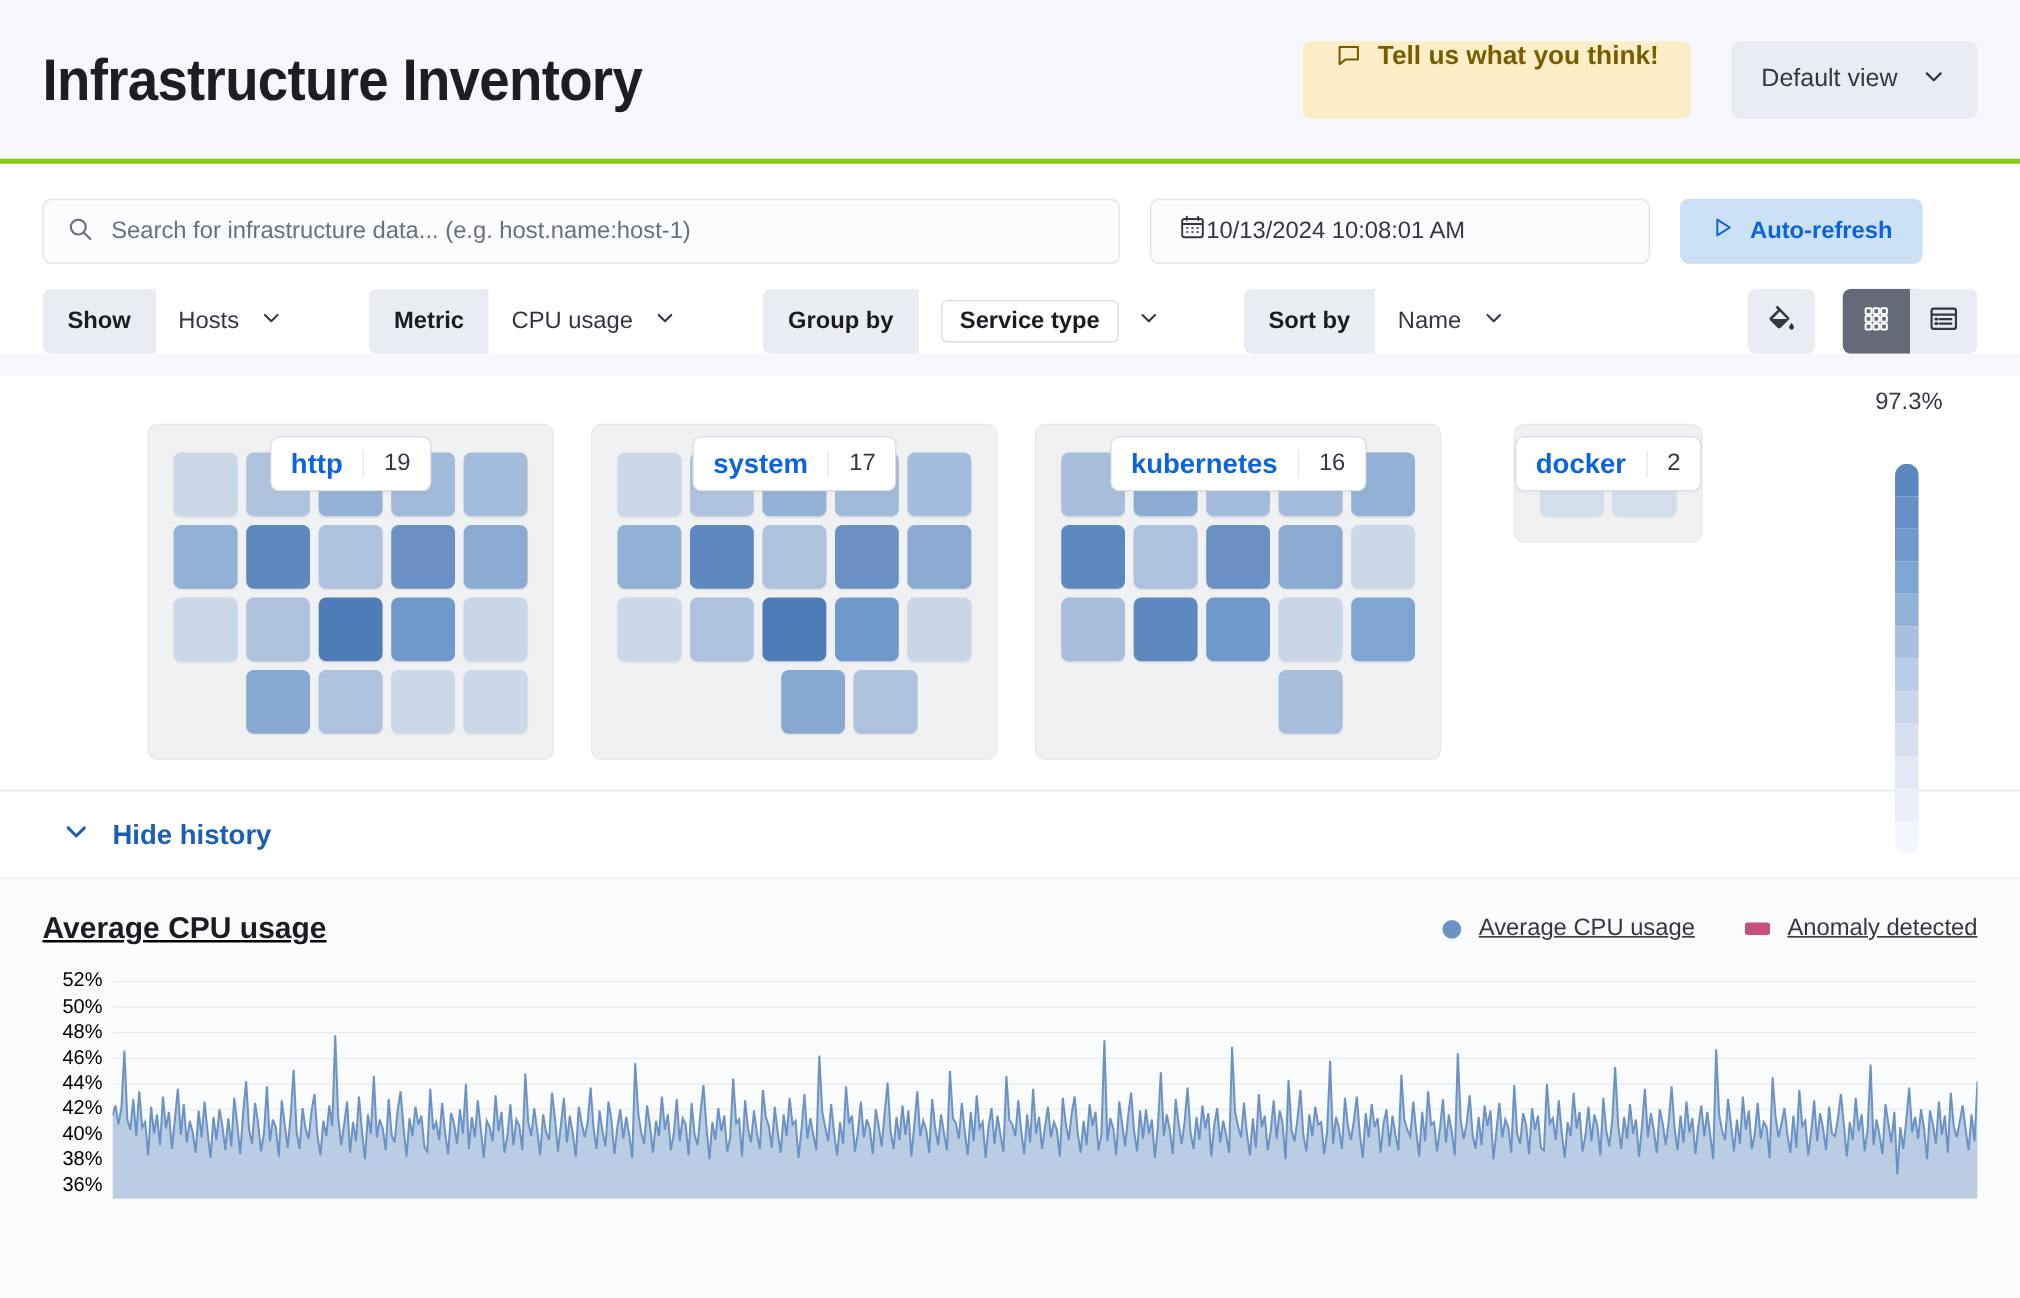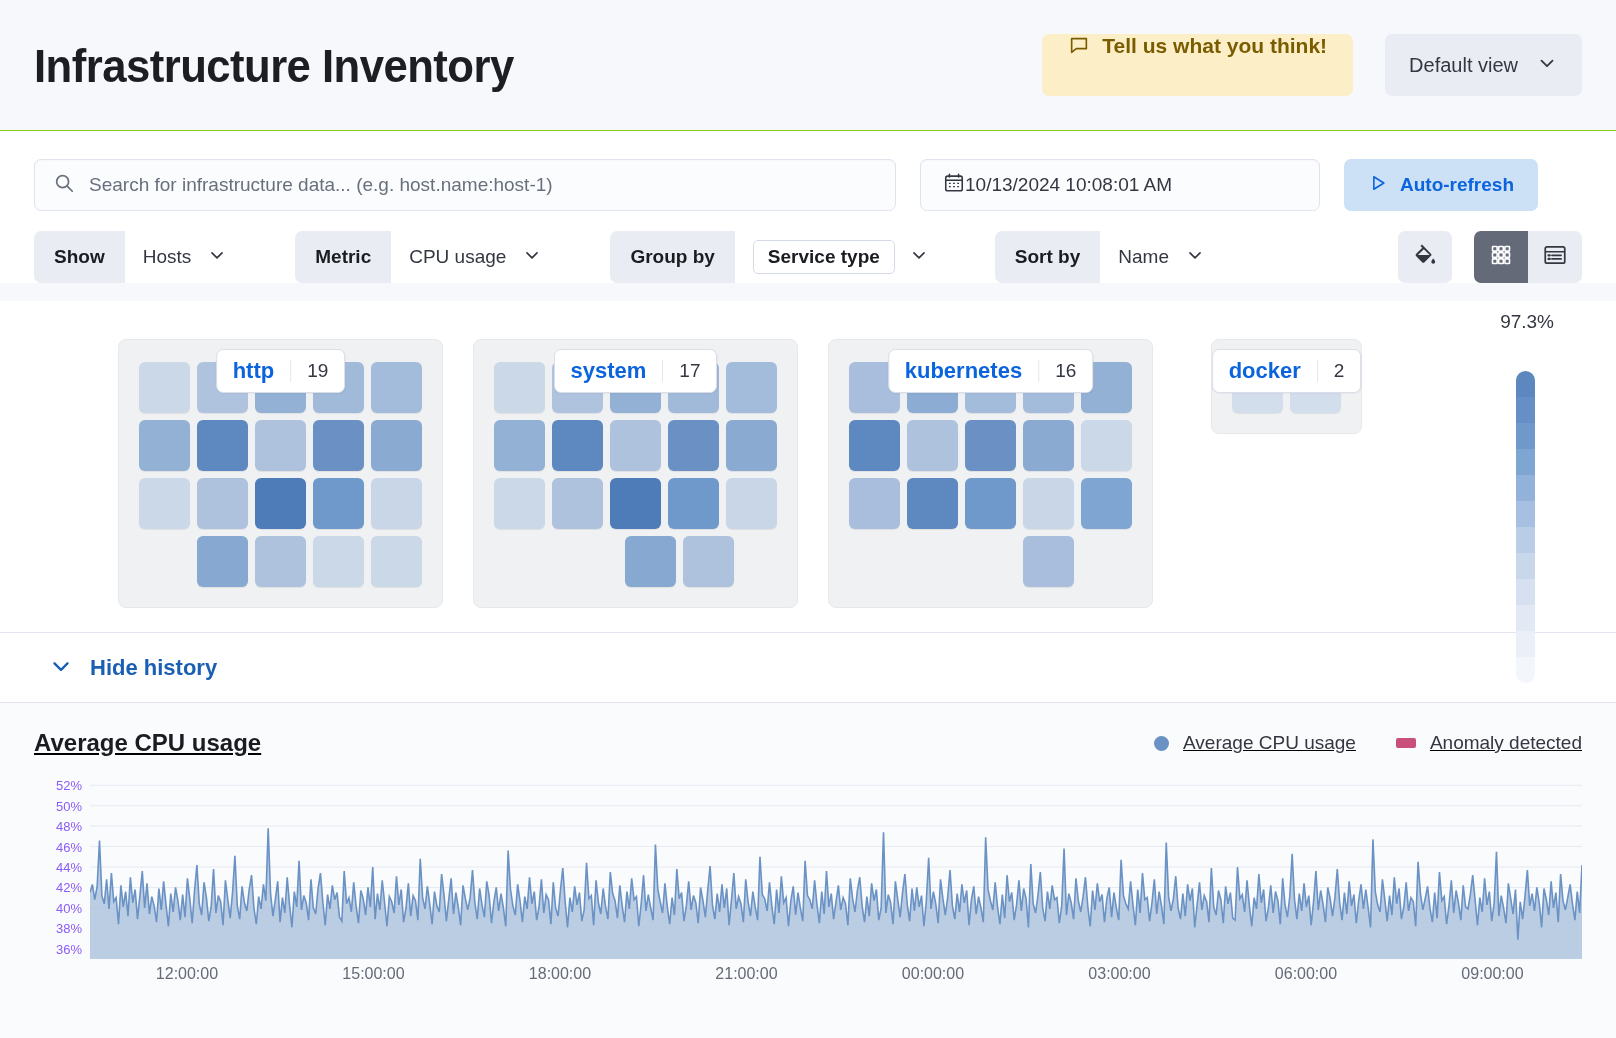--- a/index.html
+++ b/index.html
@@ -10,21 +10,21 @@
     font-family: "Liberation Sans", sans-serif;
     -webkit-font-smoothing: antialiased;
     overflow: hidden;
   }
   .app { width: 1616px; height: 1038px; position: relative; background: #F7F8FC; }
 
   
   .page-header {
     height: 131px; width: 100%;
     background: #F7F8FC;
-    border-bottom: 1px solid #84cc16;
+    border-bottom: 4px solid #84cc16;
     display: flex; align-items: center;
     padding: 0 34px 0 34px;
     position: relative;
   }
   .page-title {
     font-size: 47px; font-weight: 700; color: #1D1E24;
     letter-spacing: -0.6px; line-height: 1;
     font-family: "Liberation Sans", sans-serif;
     transform: scaleX(0.93); transform-origin: left center;
   }
@@ -159,21 +159,21 @@
   .chart-head { display: flex; align-items: center; text-decoration: underline; }
   .chart-title { font-size: 24px; font-weight: 700; color: #1A1C21; }
   .chart-legend { margin-left: auto; display: flex; align-items: center; gap: 40px; }
   .legend-item { display: flex; align-items: center; gap: 14px; font-size: 19px; color: #343741; }
   .lg-dot { width: 15px; height: 15px; border-radius: 50%; background: #6A92C4; }
   .lg-rect { width: 20px; height: 10px; border-radius: 2px; background: #C8507A; }
 
   .plot-wrap { display: flex; margin-top: 18px; }
   .y-axis { width: 56px; display: flex; flex-direction: column; align-items: flex-end;
             padding-right: 8px; position: relative; height: 184px; }
-  .y-tick { position: absolute; right: 8px; font-size: 13px; color: #8b5cf6; transform: translateY(-50%); }
+  .y-tick { position: absolute; right: 8px; font-size: 16px; color: #000000; transform: translateY(-50%); }
   .plot { position: relative; flex: 1; height: 184px; }
   .x-axis { display: flex; position: relative; height: 30px; margin-left: 56px; }
   .x-tick { position: absolute; font-size: 16px; color: #646A77; transform: translateX(-50%); top: 6px; }
 </style>
 </head>
 <body>
 
 <div class="app">
 
   <div class="page-header">
@@ -498,24 +498,14 @@
             <line x1="0" y1="71.6" x2="1440" y2="71.6" stroke="#E6EAF1" stroke-width="1"></line>
             <line x1="0" y1="92.0" x2="1440" y2="92.0" stroke="#E6EAF1" stroke-width="1"></line>
             <line x1="0" y1="112.4" x2="1440" y2="112.4" stroke="#E6EAF1" stroke-width="1"></line>
             <line x1="0" y1="132.9" x2="1440" y2="132.9" stroke="#E6EAF1" stroke-width="1"></line>
             <line x1="0" y1="153.3" x2="1440" y2="153.3" stroke="#E6EAF1" stroke-width="1"></line>
             <line x1="0" y1="173.8" x2="1440" y2="173.8" stroke="#E6EAF1" stroke-width="1"></line>
             <path d="M0.00 117.56 L2.29 109.38 L4.59 124.71 L6.88 111.42 L9.17 65.42 L11.46 120.62 L13.76 128.80 L16.05 104.27 L18.34 133.91 L20.64 98.13 L22.93 126.76 L25.22 122.67 L27.52 149.24 L29.81 110.40 L32.10 131.87 L34.39 116.53 L36.69 141.07 L38.98 102.22 L41.27 127.78 L43.57 114.49 L45.86 144.13 L48.15 120.62 L50.45 96.09 L52.74 132.89 L55.03 108.36 L57.32 139.02 L59.62 121.64 L61.91 130.84 L64.20 147.20 L66.50 113.47 L68.79 134.93 L71.08 106.31 L73.38 129.82 L75.67 151.29 L77.96 118.58 L80.25 136.98 L82.55 112.44 L84.84 125.73 L87.13 145.16 L89.43 119.60 L91.72 142.09 L94.01 103.24 L96.31 123.69 L98.60 148.22 L100.89 115.51 L103.18 89.96 L105.48 128.80 L107.77 140.04 L110.06 107.33 L112.36 122.67 L114.65 146.18 L116.94 131.87 L119.24 94.04 L121.53 138.00 L123.82 120.62 L126.11 126.76 L128.41 150.27 L130.70 105.29 L132.99 124.71 L135.29 143.11 L137.58 117.56 L139.87 80.76 L142.17 130.84 L144.46 144.13 L146.75 111.42 L149.04 127.78 L151.34 135.96 L153.63 114.49 L155.92 100.18 L158.22 132.89 L160.51 149.24 L162.80 121.64 L165.10 133.91 L167.39 109.38 L169.68 125.73 L171.97 53.16 L174.27 118.58 L176.56 141.07 L178.85 124.71 L181.15 106.31 L183.44 147.20 L185.73 122.67 L188.03 138.00 L190.32 102.22 L192.61 129.82 L194.90 152.31 L197.20 116.53 L199.49 131.87 L201.78 85.87 L204.08 134.93 L206.37 120.62 L208.66 127.78 L210.96 145.16 L213.25 104.27 L215.54 132.89 L217.83 139.02 L220.13 113.47 L222.42 98.13 L224.71 126.76 L227.01 150.27 L229.30 119.60 L231.59 133.91 L233.89 110.40 L236.18 124.71 L238.47 117.56 L240.76 142.09 L243.06 146.18 L245.35 96.09 L247.64 128.80 L249.94 122.67 L252.23 136.98 L254.52 107.33 L256.82 130.84 L259.11 148.22 L261.40 115.51 L263.69 123.69 L265.99 140.04 L268.28 112.44 L270.57 131.87 L272.87 92.00 L275.16 144.13 L277.45 118.58 L279.75 134.93 L282.04 105.29 L284.33 127.78 L286.62 151.29 L288.92 121.64 L291.21 126.76 L293.50 138.00 L295.80 101.20 L298.09 129.82 L300.38 114.49 L302.68 147.20 L304.97 132.89 L307.26 108.36 L309.55 141.07 L311.85 120.62 L314.14 125.73 L316.43 145.16 L318.73 83.82 L321.02 122.67 L323.31 133.91 L325.61 111.42 L327.90 128.80 L330.19 149.24 L332.48 116.53 L334.78 130.84 L337.07 136.98 L339.36 99.16 L341.66 119.60 L343.95 146.18 L346.24 124.71 L348.54 103.24 L350.83 139.02 L353.12 117.56 L355.41 131.87 L357.71 150.27 L360.00 110.40 L362.29 123.69 L364.59 134.93 L366.88 122.67 L369.17 95.07 L371.46 127.78 L373.76 144.13 L376.05 113.47 L378.34 129.82 L380.64 142.09 L382.93 106.31 L385.22 120.62 L387.52 148.22 L389.81 126.76 L392.10 112.44 L394.39 135.96 L396.69 118.58 L398.98 132.89 L401.27 151.29 L403.57 75.64 L405.86 114.49 L408.15 130.84 L410.45 140.04 L412.74 109.38 L415.03 125.73 L417.32 147.20 L419.62 121.64 L421.91 133.91 L424.20 102.22 L426.50 128.80 L428.79 116.53 L431.08 145.16 L433.38 131.87 L435.67 104.27 L437.96 138.00 L440.25 119.60 L442.55 124.71 L444.84 149.24 L447.13 107.33 L449.43 132.89 L451.72 141.07 L454.01 115.51 L456.31 93.02 L458.60 126.76 L460.89 152.31 L463.18 122.67 L465.48 136.98 L467.77 111.42 L470.06 129.82 L472.36 117.56 L474.65 146.18 L476.94 134.93 L479.24 87.91 L481.53 123.69 L483.82 120.62 L486.11 150.27 L488.41 105.29 L490.70 127.78 L492.99 139.02 L495.29 113.47 L497.58 131.87 L499.87 144.13 L502.17 97.11 L504.46 118.58 L506.75 125.73 L509.04 143.11 L511.34 110.40 L513.63 130.84 L515.92 147.20 L518.22 116.53 L520.51 133.91 L522.80 103.24 L525.10 124.71 L527.39 121.64 L529.68 151.29 L531.97 128.80 L534.27 100.18 L536.56 135.96 L538.85 119.60 L541.15 132.89 L543.44 145.16 L545.73 69.51 L548.03 114.49 L550.32 126.76 L552.61 138.00 L554.90 108.36 L557.20 131.87 L559.49 149.24 L561.78 122.67 L564.08 140.04 L566.37 94.04 L568.66 123.69 L570.96 117.56 L573.25 146.18 L575.54 130.84 L577.83 106.31 L580.13 134.93 L582.42 120.62 L584.71 127.78 L587.01 148.22 L589.30 112.44 L591.59 125.73 L593.89 142.09 L596.18 115.51 L598.47 90.98 L600.76 129.82 L603.06 144.13 L605.35 118.58 L607.64 136.98 L609.94 109.38 L612.23 132.89 L614.52 113.47 L616.82 150.27 L619.11 124.71 L621.40 98.13 L623.69 133.91 L625.99 121.64 L628.28 128.80 L630.57 147.20 L632.87 104.27 L635.16 126.76 L637.45 141.07 L639.75 116.53 L642.04 131.87 L644.33 145.16 L646.62 81.78 L648.92 119.60 L651.21 123.69 L653.50 135.96 L655.80 107.33 L658.09 130.84 L660.38 149.24 L662.68 114.49 L664.97 138.00 L667.26 101.20 L669.55 127.78 L671.85 122.67 L674.14 151.29 L676.43 125.73 L678.73 111.42 L681.02 140.04 L683.31 117.56 L685.61 132.89 L687.90 146.18 L690.19 85.87 L692.48 120.62 L694.78 124.71 L697.07 133.91 L699.36 105.29 L701.66 129.82 L703.95 148.22 L706.24 116.53 L708.54 139.02 L710.83 96.09 L713.12 131.87 L715.41 118.58 L717.71 144.13 L720.00 126.76 L722.29 110.40 L724.59 134.93 L726.88 122.67 L729.17 128.80 L731.46 150.27 L733.76 103.24 L736.05 123.69 L738.34 136.98 L740.64 115.51 L742.93 102.22 L745.22 130.84 L747.52 147.20 L749.81 121.64 L752.10 141.07 L754.39 108.36 L756.69 125.73 L758.98 114.49 L761.27 145.16 L763.57 132.89 L765.86 57.24 L768.15 138.00 L770.45 119.60 L772.74 127.78 L775.03 149.24 L777.32 106.31 L779.62 124.71 L781.91 142.09 L784.20 117.56 L786.50 99.16 L788.79 129.82 L791.08 146.18 L793.38 113.47 L795.67 135.96 L797.96 112.44 L800.25 131.87 L802.55 120.62 L804.84 151.29 L807.13 126.76 L809.43 82.80 L811.72 133.91 L814.01 116.53 L816.31 128.80 L818.60 148.22 L820.89 104.27 L823.18 123.69 L825.48 140.04 L827.77 122.67 L830.06 95.07 L832.36 130.84 L834.65 144.13 L836.94 118.58 L839.24 136.98 L841.53 109.38 L843.82 127.78 L846.11 115.51 L848.41 150.27 L850.70 124.71 L852.99 111.42 L855.29 139.02 L857.58 121.64 L859.87 132.89 L862.17 147.20 L864.46 62.36 L866.75 114.49 L869.04 125.73 L871.34 134.93 L873.63 107.33 L875.92 131.87 L878.22 149.24 L880.51 119.60 L882.80 143.11 L885.10 100.18 L887.39 126.76 L889.68 117.56 L891.97 145.16 L894.27 129.82 L896.56 105.29 L898.85 135.96 L901.15 113.47 L903.44 123.69 L905.73 152.31 L908.03 88.93 L910.32 128.80 L912.61 138.00 L914.90 120.62 L917.20 97.11 L919.49 132.89 L921.78 146.18 L924.08 116.53 L926.37 133.91 L928.66 110.40 L930.96 124.71 L933.25 122.67 L935.54 148.22 L937.83 130.84 L940.13 73.60 L942.42 140.04 L944.71 118.58 L947.01 127.78 L949.30 144.13 L951.59 103.24 L953.89 125.73 L956.18 136.98 L958.47 121.64 L960.76 102.22 L963.06 131.87 L965.35 151.29 L967.64 115.51 L969.94 134.93 L972.23 108.36 L974.52 126.76 L976.82 119.60 L979.11 147.20 L981.40 123.69 L983.69 112.44 L985.99 142.09 L988.28 117.56 L990.57 132.89 L992.87 145.16 L995.16 84.84 L997.45 120.62 L999.75 128.80 L1002.04 133.91 L1004.33 106.31 L1006.62 129.82 L1008.92 150.27 L1011.21 114.49 L1013.50 138.00 L1015.80 98.13 L1018.09 124.71 L1020.38 122.67 L1022.68 146.18 L1024.97 127.78 L1027.26 104.27 L1029.55 139.02 L1031.85 116.53 L1034.14 130.84 L1036.43 149.24 L1038.73 67.47 L1041.02 121.64 L1043.31 135.96 L1045.61 123.69 L1047.90 101.20 L1050.19 132.89 L1052.48 144.13 L1054.78 118.58 L1057.07 141.07 L1059.36 109.38 L1061.66 125.73 L1063.95 113.47 L1066.24 152.31 L1068.54 129.82 L1070.83 107.33 L1073.12 134.93 L1075.41 120.62 L1077.71 126.76 L1080.00 147.20 L1082.29 93.02 L1084.59 131.87 L1086.88 140.04 L1089.17 115.51 L1091.46 124.71 L1093.76 148.22 L1096.05 111.42 L1098.34 128.80 L1100.64 117.56 L1102.93 143.11 L1105.22 145.16 L1107.52 92.00 L1109.81 123.69 L1112.10 119.60 L1114.39 136.98 L1116.69 105.29 L1118.98 130.84 L1121.27 151.29 L1123.57 122.67 L1125.86 133.91 L1128.15 99.16 L1130.45 127.78 L1132.74 114.49 L1135.03 146.18 L1137.32 132.89 L1139.62 110.40 L1141.91 138.00 L1144.20 116.53 L1146.50 125.73 L1148.79 149.24 L1151.08 103.24 L1153.38 129.82 L1155.67 142.09 L1157.96 121.64 L1160.25 78.71 L1162.55 124.71 L1164.84 144.13 L1167.13 118.58 L1169.43 135.96 L1171.72 108.36 L1174.01 131.87 L1176.31 120.62 L1178.60 150.27 L1180.89 126.76 L1183.18 96.09 L1185.48 134.93 L1187.77 115.51 L1190.06 128.80 L1192.36 147.20 L1194.65 112.44 L1196.94 123.69 L1199.24 141.07 L1201.53 122.67 L1203.82 94.04 L1206.11 127.78 L1208.41 145.16 L1210.70 117.56 L1212.99 139.02 L1215.29 106.31 L1217.58 130.84 L1219.87 119.60 L1222.17 148.22 L1224.46 125.73 L1226.75 109.38 L1229.04 133.91 L1231.34 114.49 L1233.63 132.89 L1235.92 152.31 L1238.22 64.40 L1240.51 116.53 L1242.80 129.82 L1245.10 136.98 L1247.39 104.27 L1249.68 124.71 L1251.97 146.18 L1254.27 120.62 L1256.56 140.04 L1258.85 102.22 L1261.15 128.80 L1263.44 113.47 L1265.73 144.13 L1268.03 131.87 L1270.32 107.33 L1272.61 135.96 L1274.90 122.67 L1277.20 126.76 L1279.49 151.29 L1281.78 86.89 L1284.08 118.58 L1286.37 134.93 L1288.66 123.69 L1290.96 111.42 L1293.25 132.89 L1295.54 147.20 L1297.83 117.56 L1300.13 143.11 L1302.42 97.11 L1304.71 125.73 L1307.01 121.64 L1309.30 149.24 L1311.59 130.84 L1313.89 105.29 L1316.18 138.00 L1318.47 115.51 L1320.76 127.78 L1323.06 145.16 L1325.35 110.40 L1327.64 131.87 L1329.94 133.91 L1332.23 119.60 L1334.52 100.18 L1336.82 124.71 L1339.11 150.27 L1341.40 122.67 L1343.69 136.98 L1345.99 103.24 L1348.28 129.82 L1350.57 116.53 L1352.87 146.18 L1355.16 128.80 L1357.45 76.67 L1359.75 141.07 L1362.04 120.62 L1364.33 132.89 L1366.62 148.22 L1368.92 108.36 L1371.21 123.69 L1373.50 139.02 L1375.80 114.49 L1378.09 164.58 L1380.38 126.76 L1382.68 144.13 L1384.97 121.64 L1387.26 95.07 L1389.55 130.84 L1391.85 118.58 L1394.14 135.96 L1396.43 112.44 L1398.73 127.78 L1401.02 152.31 L1403.31 113.47 L1405.61 124.71 L1407.90 140.04 L1410.19 106.31 L1412.48 132.89 L1414.78 117.56 L1417.07 147.20 L1419.36 99.16 L1421.66 125.73 L1423.95 134.93 L1426.24 122.67 L1428.54 109.38 L1430.83 128.80 L1433.12 145.16 L1435.41 116.53 L1437.71 138.00 L1440.00 89.96 L1440 184 L0 184 Z" fill="#AFC4DE" fill-opacity="0.85"></path>
             <path d="M0.00 117.56 L2.29 109.38 L4.59 124.71 L6.88 111.42 L9.17 65.42 L11.46 120.62 L13.76 128.80 L16.05 104.27 L18.34 133.91 L20.64 98.13 L22.93 126.76 L25.22 122.67 L27.52 149.24 L29.81 110.40 L32.10 131.87 L34.39 116.53 L36.69 141.07 L38.98 102.22 L41.27 127.78 L43.57 114.49 L45.86 144.13 L48.15 120.62 L50.45 96.09 L52.74 132.89 L55.03 108.36 L57.32 139.02 L59.62 121.64 L61.91 130.84 L64.20 147.20 L66.50 113.47 L68.79 134.93 L71.08 106.31 L73.38 129.82 L75.67 151.29 L77.96 118.58 L80.25 136.98 L82.55 112.44 L84.84 125.73 L87.13 145.16 L89.43 119.60 L91.72 142.09 L94.01 103.24 L96.31 123.69 L98.60 148.22 L100.89 115.51 L103.18 89.96 L105.48 128.80 L107.77 140.04 L110.06 107.33 L112.36 122.67 L114.65 146.18 L116.94 131.87 L119.24 94.04 L121.53 138.00 L123.82 120.62 L126.11 126.76 L128.41 150.27 L130.70 105.29 L132.99 124.71 L135.29 143.11 L137.58 117.56 L139.87 80.76 L142.17 130.84 L144.46 144.13 L146.75 111.42 L149.04 127.78 L151.34 135.96 L153.63 114.49 L155.92 100.18 L158.22 132.89 L160.51 149.24 L162.80 121.64 L165.10 133.91 L167.39 109.38 L169.68 125.73 L171.97 53.16 L174.27 118.58 L176.56 141.07 L178.85 124.71 L181.15 106.31 L183.44 147.20 L185.73 122.67 L188.03 138.00 L190.32 102.22 L192.61 129.82 L194.90 152.31 L197.20 116.53 L199.49 131.87 L201.78 85.87 L204.08 134.93 L206.37 120.62 L208.66 127.78 L210.96 145.16 L213.25 104.27 L215.54 132.89 L217.83 139.02 L220.13 113.47 L222.42 98.13 L224.71 126.76 L227.01 150.27 L229.30 119.60 L231.59 133.91 L233.89 110.40 L236.18 124.71 L238.47 117.56 L240.76 142.09 L243.06 146.18 L245.35 96.09 L247.64 128.80 L249.94 122.67 L252.23 136.98 L254.52 107.33 L256.82 130.84 L259.11 148.22 L261.40 115.51 L263.69 123.69 L265.99 140.04 L268.28 112.44 L270.57 131.87 L272.87 92.00 L275.16 144.13 L277.45 118.58 L279.75 134.93 L282.04 105.29 L284.33 127.78 L286.62 151.29 L288.92 121.64 L291.21 126.76 L293.50 138.00 L295.80 101.20 L298.09 129.82 L300.38 114.49 L302.68 147.20 L304.97 132.89 L307.26 108.36 L309.55 141.07 L311.85 120.62 L314.14 125.73 L316.43 145.16 L318.73 83.82 L321.02 122.67 L323.31 133.91 L325.61 111.42 L327.90 128.80 L330.19 149.24 L332.48 116.53 L334.78 130.84 L337.07 136.98 L339.36 99.16 L341.66 119.60 L343.95 146.18 L346.24 124.71 L348.54 103.24 L350.83 139.02 L353.12 117.56 L355.41 131.87 L357.71 150.27 L360.00 110.40 L362.29 123.69 L364.59 134.93 L366.88 122.67 L369.17 95.07 L371.46 127.78 L373.76 144.13 L376.05 113.47 L378.34 129.82 L380.64 142.09 L382.93 106.31 L385.22 120.62 L387.52 148.22 L389.81 126.76 L392.10 112.44 L394.39 135.96 L396.69 118.58 L398.98 132.89 L401.27 151.29 L403.57 75.64 L405.86 114.49 L408.15 130.84 L410.45 140.04 L412.74 109.38 L415.03 125.73 L417.32 147.20 L419.62 121.64 L421.91 133.91 L424.20 102.22 L426.50 128.80 L428.79 116.53 L431.08 145.16 L433.38 131.87 L435.67 104.27 L437.96 138.00 L440.25 119.60 L442.55 124.71 L444.84 149.24 L447.13 107.33 L449.43 132.89 L451.72 141.07 L454.01 115.51 L456.31 93.02 L458.60 126.76 L460.89 152.31 L463.18 122.67 L465.48 136.98 L467.77 111.42 L470.06 129.82 L472.36 117.56 L474.65 146.18 L476.94 134.93 L479.24 87.91 L481.53 123.69 L483.82 120.62 L486.11 150.27 L488.41 105.29 L490.70 127.78 L492.99 139.02 L495.29 113.47 L497.58 131.87 L499.87 144.13 L502.17 97.11 L504.46 118.58 L506.75 125.73 L509.04 143.11 L511.34 110.40 L513.63 130.84 L515.92 147.20 L518.22 116.53 L520.51 133.91 L522.80 103.24 L525.10 124.71 L527.39 121.64 L529.68 151.29 L531.97 128.80 L534.27 100.18 L536.56 135.96 L538.85 119.60 L541.15 132.89 L543.44 145.16 L545.73 69.51 L548.03 114.49 L550.32 126.76 L552.61 138.00 L554.90 108.36 L557.20 131.87 L559.49 149.24 L561.78 122.67 L564.08 140.04 L566.37 94.04 L568.66 123.69 L570.96 117.56 L573.25 146.18 L575.54 130.84 L577.83 106.31 L580.13 134.93 L582.42 120.62 L584.71 127.78 L587.01 148.22 L589.30 112.44 L591.59 125.73 L593.89 142.09 L596.18 115.51 L598.47 90.98 L600.76 129.82 L603.06 144.13 L605.35 118.58 L607.64 136.98 L609.94 109.38 L612.23 132.89 L614.52 113.47 L616.82 150.27 L619.11 124.71 L621.40 98.13 L623.69 133.91 L625.99 121.64 L628.28 128.80 L630.57 147.20 L632.87 104.27 L635.16 126.76 L637.45 141.07 L639.75 116.53 L642.04 131.87 L644.33 145.16 L646.62 81.78 L648.92 119.60 L651.21 123.69 L653.50 135.96 L655.80 107.33 L658.09 130.84 L660.38 149.24 L662.68 114.49 L664.97 138.00 L667.26 101.20 L669.55 127.78 L671.85 122.67 L674.14 151.29 L676.43 125.73 L678.73 111.42 L681.02 140.04 L683.31 117.56 L685.61 132.89 L687.90 146.18 L690.19 85.87 L692.48 120.62 L694.78 124.71 L697.07 133.91 L699.36 105.29 L701.66 129.82 L703.95 148.22 L706.24 116.53 L708.54 139.02 L710.83 96.09 L713.12 131.87 L715.41 118.58 L717.71 144.13 L720.00 126.76 L722.29 110.40 L724.59 134.93 L726.88 122.67 L729.17 128.80 L731.46 150.27 L733.76 103.24 L736.05 123.69 L738.34 136.98 L740.64 115.51 L742.93 102.22 L745.22 130.84 L747.52 147.20 L749.81 121.64 L752.10 141.07 L754.39 108.36 L756.69 125.73 L758.98 114.49 L761.27 145.16 L763.57 132.89 L765.86 57.24 L768.15 138.00 L770.45 119.60 L772.74 127.78 L775.03 149.24 L777.32 106.31 L779.62 124.71 L781.91 142.09 L784.20 117.56 L786.50 99.16 L788.79 129.82 L791.08 146.18 L793.38 113.47 L795.67 135.96 L797.96 112.44 L800.25 131.87 L802.55 120.62 L804.84 151.29 L807.13 126.76 L809.43 82.80 L811.72 133.91 L814.01 116.53 L816.31 128.80 L818.60 148.22 L820.89 104.27 L823.18 123.69 L825.48 140.04 L827.77 122.67 L830.06 95.07 L832.36 130.84 L834.65 144.13 L836.94 118.58 L839.24 136.98 L841.53 109.38 L843.82 127.78 L846.11 115.51 L848.41 150.27 L850.70 124.71 L852.99 111.42 L855.29 139.02 L857.58 121.64 L859.87 132.89 L862.17 147.20 L864.46 62.36 L866.75 114.49 L869.04 125.73 L871.34 134.93 L873.63 107.33 L875.92 131.87 L878.22 149.24 L880.51 119.60 L882.80 143.11 L885.10 100.18 L887.39 126.76 L889.68 117.56 L891.97 145.16 L894.27 129.82 L896.56 105.29 L898.85 135.96 L901.15 113.47 L903.44 123.69 L905.73 152.31 L908.03 88.93 L910.32 128.80 L912.61 138.00 L914.90 120.62 L917.20 97.11 L919.49 132.89 L921.78 146.18 L924.08 116.53 L926.37 133.91 L928.66 110.40 L930.96 124.71 L933.25 122.67 L935.54 148.22 L937.83 130.84 L940.13 73.60 L942.42 140.04 L944.71 118.58 L947.01 127.78 L949.30 144.13 L951.59 103.24 L953.89 125.73 L956.18 136.98 L958.47 121.64 L960.76 102.22 L963.06 131.87 L965.35 151.29 L967.64 115.51 L969.94 134.93 L972.23 108.36 L974.52 126.76 L976.82 119.60 L979.11 147.20 L981.40 123.69 L983.69 112.44 L985.99 142.09 L988.28 117.56 L990.57 132.89 L992.87 145.16 L995.16 84.84 L997.45 120.62 L999.75 128.80 L1002.04 133.91 L1004.33 106.31 L1006.62 129.82 L1008.92 150.27 L1011.21 114.49 L1013.50 138.00 L1015.80 98.13 L1018.09 124.71 L1020.38 122.67 L1022.68 146.18 L1024.97 127.78 L1027.26 104.27 L1029.55 139.02 L1031.85 116.53 L1034.14 130.84 L1036.43 149.24 L1038.73 67.47 L1041.02 121.64 L1043.31 135.96 L1045.61 123.69 L1047.90 101.20 L1050.19 132.89 L1052.48 144.13 L1054.78 118.58 L1057.07 141.07 L1059.36 109.38 L1061.66 125.73 L1063.95 113.47 L1066.24 152.31 L1068.54 129.82 L1070.83 107.33 L1073.12 134.93 L1075.41 120.62 L1077.71 126.76 L1080.00 147.20 L1082.29 93.02 L1084.59 131.87 L1086.88 140.04 L1089.17 115.51 L1091.46 124.71 L1093.76 148.22 L1096.05 111.42 L1098.34 128.80 L1100.64 117.56 L1102.93 143.11 L1105.22 145.16 L1107.52 92.00 L1109.81 123.69 L1112.10 119.60 L1114.39 136.98 L1116.69 105.29 L1118.98 130.84 L1121.27 151.29 L1123.57 122.67 L1125.86 133.91 L1128.15 99.16 L1130.45 127.78 L1132.74 114.49 L1135.03 146.18 L1137.32 132.89 L1139.62 110.40 L1141.91 138.00 L1144.20 116.53 L1146.50 125.73 L1148.79 149.24 L1151.08 103.24 L1153.38 129.82 L1155.67 142.09 L1157.96 121.64 L1160.25 78.71 L1162.55 124.71 L1164.84 144.13 L1167.13 118.58 L1169.43 135.96 L1171.72 108.36 L1174.01 131.87 L1176.31 120.62 L1178.60 150.27 L1180.89 126.76 L1183.18 96.09 L1185.48 134.93 L1187.77 115.51 L1190.06 128.80 L1192.36 147.20 L1194.65 112.44 L1196.94 123.69 L1199.24 141.07 L1201.53 122.67 L1203.82 94.04 L1206.11 127.78 L1208.41 145.16 L1210.70 117.56 L1212.99 139.02 L1215.29 106.31 L1217.58 130.84 L1219.87 119.60 L1222.17 148.22 L1224.46 125.73 L1226.75 109.38 L1229.04 133.91 L1231.34 114.49 L1233.63 132.89 L1235.92 152.31 L1238.22 64.40 L1240.51 116.53 L1242.80 129.82 L1245.10 136.98 L1247.39 104.27 L1249.68 124.71 L1251.97 146.18 L1254.27 120.62 L1256.56 140.04 L1258.85 102.22 L1261.15 128.80 L1263.44 113.47 L1265.73 144.13 L1268.03 131.87 L1270.32 107.33 L1272.61 135.96 L1274.90 122.67 L1277.20 126.76 L1279.49 151.29 L1281.78 86.89 L1284.08 118.58 L1286.37 134.93 L1288.66 123.69 L1290.96 111.42 L1293.25 132.89 L1295.54 147.20 L1297.83 117.56 L1300.13 143.11 L1302.42 97.11 L1304.71 125.73 L1307.01 121.64 L1309.30 149.24 L1311.59 130.84 L1313.89 105.29 L1316.18 138.00 L1318.47 115.51 L1320.76 127.78 L1323.06 145.16 L1325.35 110.40 L1327.64 131.87 L1329.94 133.91 L1332.23 119.60 L1334.52 100.18 L1336.82 124.71 L1339.11 150.27 L1341.40 122.67 L1343.69 136.98 L1345.99 103.24 L1348.28 129.82 L1350.57 116.53 L1352.87 146.18 L1355.16 128.80 L1357.45 76.67 L1359.75 141.07 L1362.04 120.62 L1364.33 132.89 L1366.62 148.22 L1368.92 108.36 L1371.21 123.69 L1373.50 139.02 L1375.80 114.49 L1378.09 164.58 L1380.38 126.76 L1382.68 144.13 L1384.97 121.64 L1387.26 95.07 L1389.55 130.84 L1391.85 118.58 L1394.14 135.96 L1396.43 112.44 L1398.73 127.78 L1401.02 152.31 L1403.31 113.47 L1405.61 124.71 L1407.90 140.04 L1410.19 106.31 L1412.48 132.89 L1414.78 117.56 L1417.07 147.20 L1419.36 99.16 L1421.66 125.73 L1423.95 134.93 L1426.24 122.67 L1428.54 109.38 L1430.83 128.80 L1433.12 145.16 L1435.41 116.53 L1437.71 138.00 L1440.00 89.96 " fill="none" stroke="#6A92C4" stroke-width="1.6" vector-effect="non-scaling-stroke"></path>
           </svg></div>
     </div>
-    <div class="x-axis" id="x-axis">
-        <div class="x-tick" style="left: 6.5%;">12:00:00</div>
-        <div class="x-tick" style="left: 19%;">15:00:00</div>
-        <div class="x-tick" style="left: 31.5%;">18:00:00</div>
-        <div class="x-tick" style="left: 44%;">21:00:00</div>
-        <div class="x-tick" style="left: 56.5%;">00:00:00</div>
-        <div class="x-tick" style="left: 69%;">03:00:00</div>
-        <div class="x-tick" style="left: 81.5%;">06:00:00</div>
-        <div class="x-tick" style="left: 94%;">09:00:00</div>
-      </div>
   </div>
 </div>
 
 </body></html>

